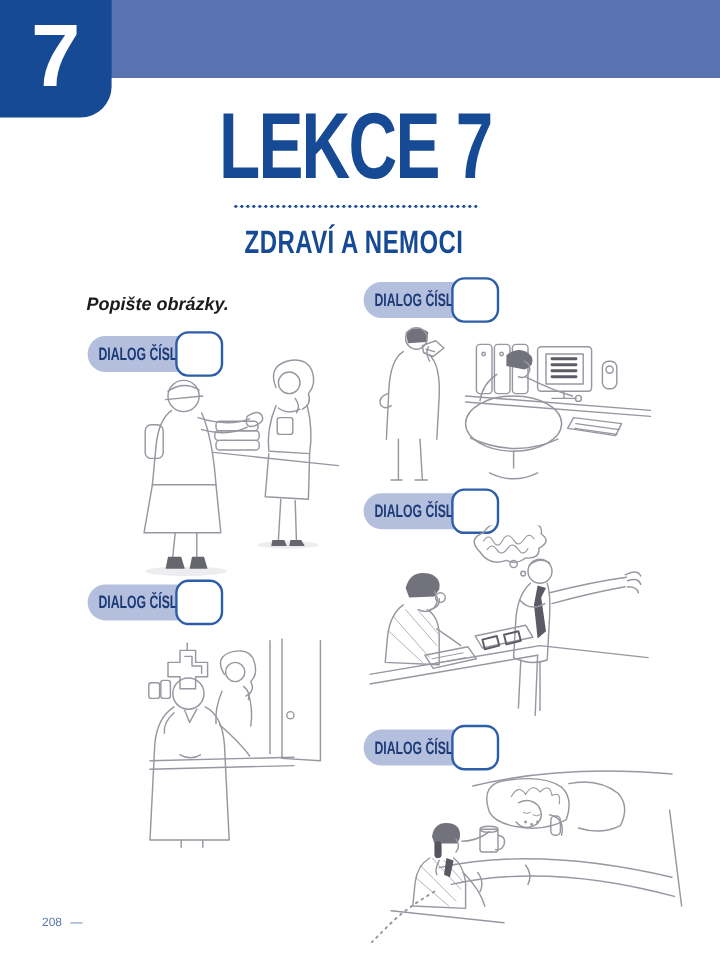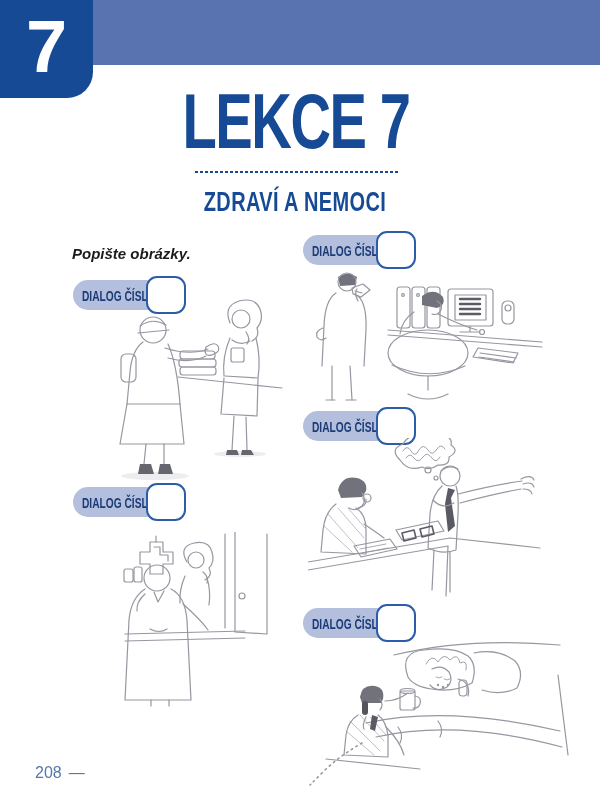--- a/index.html
+++ b/index.html
@@ -56,21 +56,21 @@
     border-radius:11px;box-sizing:border-box;
     font-size:16px;color:#1b1b1b;text-align:center;line-height:33px;
   }
   .illo{position:absolute;}
   .illo g{
     stroke:var(--sketch-gray,#9697a0);stroke-width:1.2;fill:none;
     stroke-linecap:round;stroke-linejoin:round;
   }
   .page-number{
     position:absolute;left:35px;top:764px;
-    color:var(--page-number-blue,#5577aa);font-size:16px;
+    color:var(--page-number-blue,#5577aa);font-size:10px;
   }
   .page-number .dash{margin-left:7px;}
 </style>
 </head>
 <body>
 
 <div class="page">
 
   <div class="topbar"></div>
 

